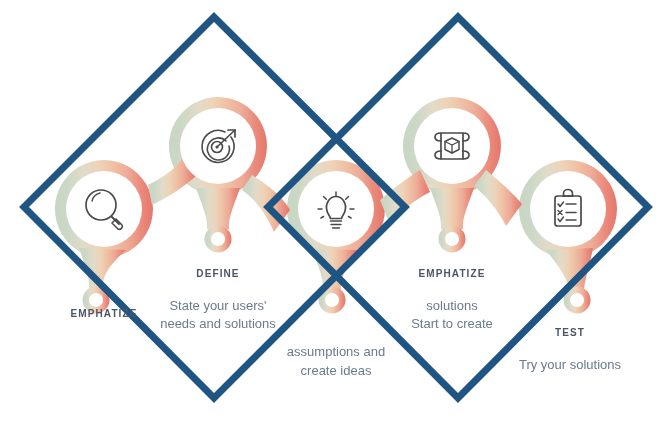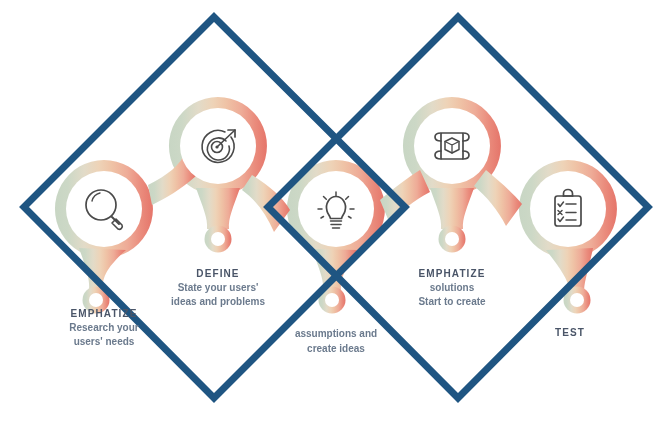--- a/index.html
+++ b/index.html
@@ -11,22 +11,22 @@
     position:relative;
   }
   #stage{position:absolute;inset:0;width:665px;height:424px;}
   #stage svg{position:absolute;left:0;top:0;}
   .lbl{position:absolute;text-align:center;}
   .lbl .t{
     font-size:10px;letter-spacing:1.1px;font-weight:700;
     color:#4a5568;line-height:1.25;white-space:nowrap;
   }
   .lbl .d{
-    font-size:10px;color:#6b7a8d;line-height:1.45;margin-top:0;
-    font-weight:700;
+    font-size:13px;color:#6b7a8d;line-height:1.45;margin-top:16px;
+    font-weight:400;
   }
 </style>
 </head>
 <body>
 
 <div id="stage">
 
   <svg width="665" height="424" viewBox="0 0 665 424">
     <defs>
       <linearGradient id="ribbonGrad" x1="0" y1="0" x2="1" y2="0">
@@ -169,31 +169,27 @@
           <path d="M-2,3.5 l10,0"></path>
           <path d="M-10,10 l2,2.5 l3.5,-4.5"></path>
           <path d="M-2,11 l10,0"></path>
         </g>
       </g>
     </g>
   </svg>
 
   <div class="lbl" style="left:14px;top:308px;width:180px;">
     <div class="t">EMPHATIZE</div>
-    <div class="d">
-      <div>Research your</div>
-      <div>users' needs</div>
-    </div>
   </div>
 
   <div class="lbl" style="left:128px;top:268px;width:180px;">
     <div class="t">DEFINE</div>
     <div class="d">
       <div>State your users'</div>
-      <div>ideas and problems</div>
+      <div>needs and solutions</div>
     </div>
   </div>
 
   <div class="lbl" style="left:246px;top:327px;width:180px;">
     <div class="d">
       <div>assumptions and</div>
       <div>create ideas</div>
     </div>
   </div>
 
@@ -201,16 +197,17 @@
     <div class="t">EMPHATIZE</div>
     <div class="d">
       <div>solutions</div>
       <div>Start to create</div>
     </div>
   </div>
 
   <div class="lbl" style="left:480px;top:327px;width:180px;">
     <div class="t">TEST</div>
     <div class="d">
+      <div>Try your solutions</div>
     </div>
   </div>
 
 </div>
 
 </body></html>

